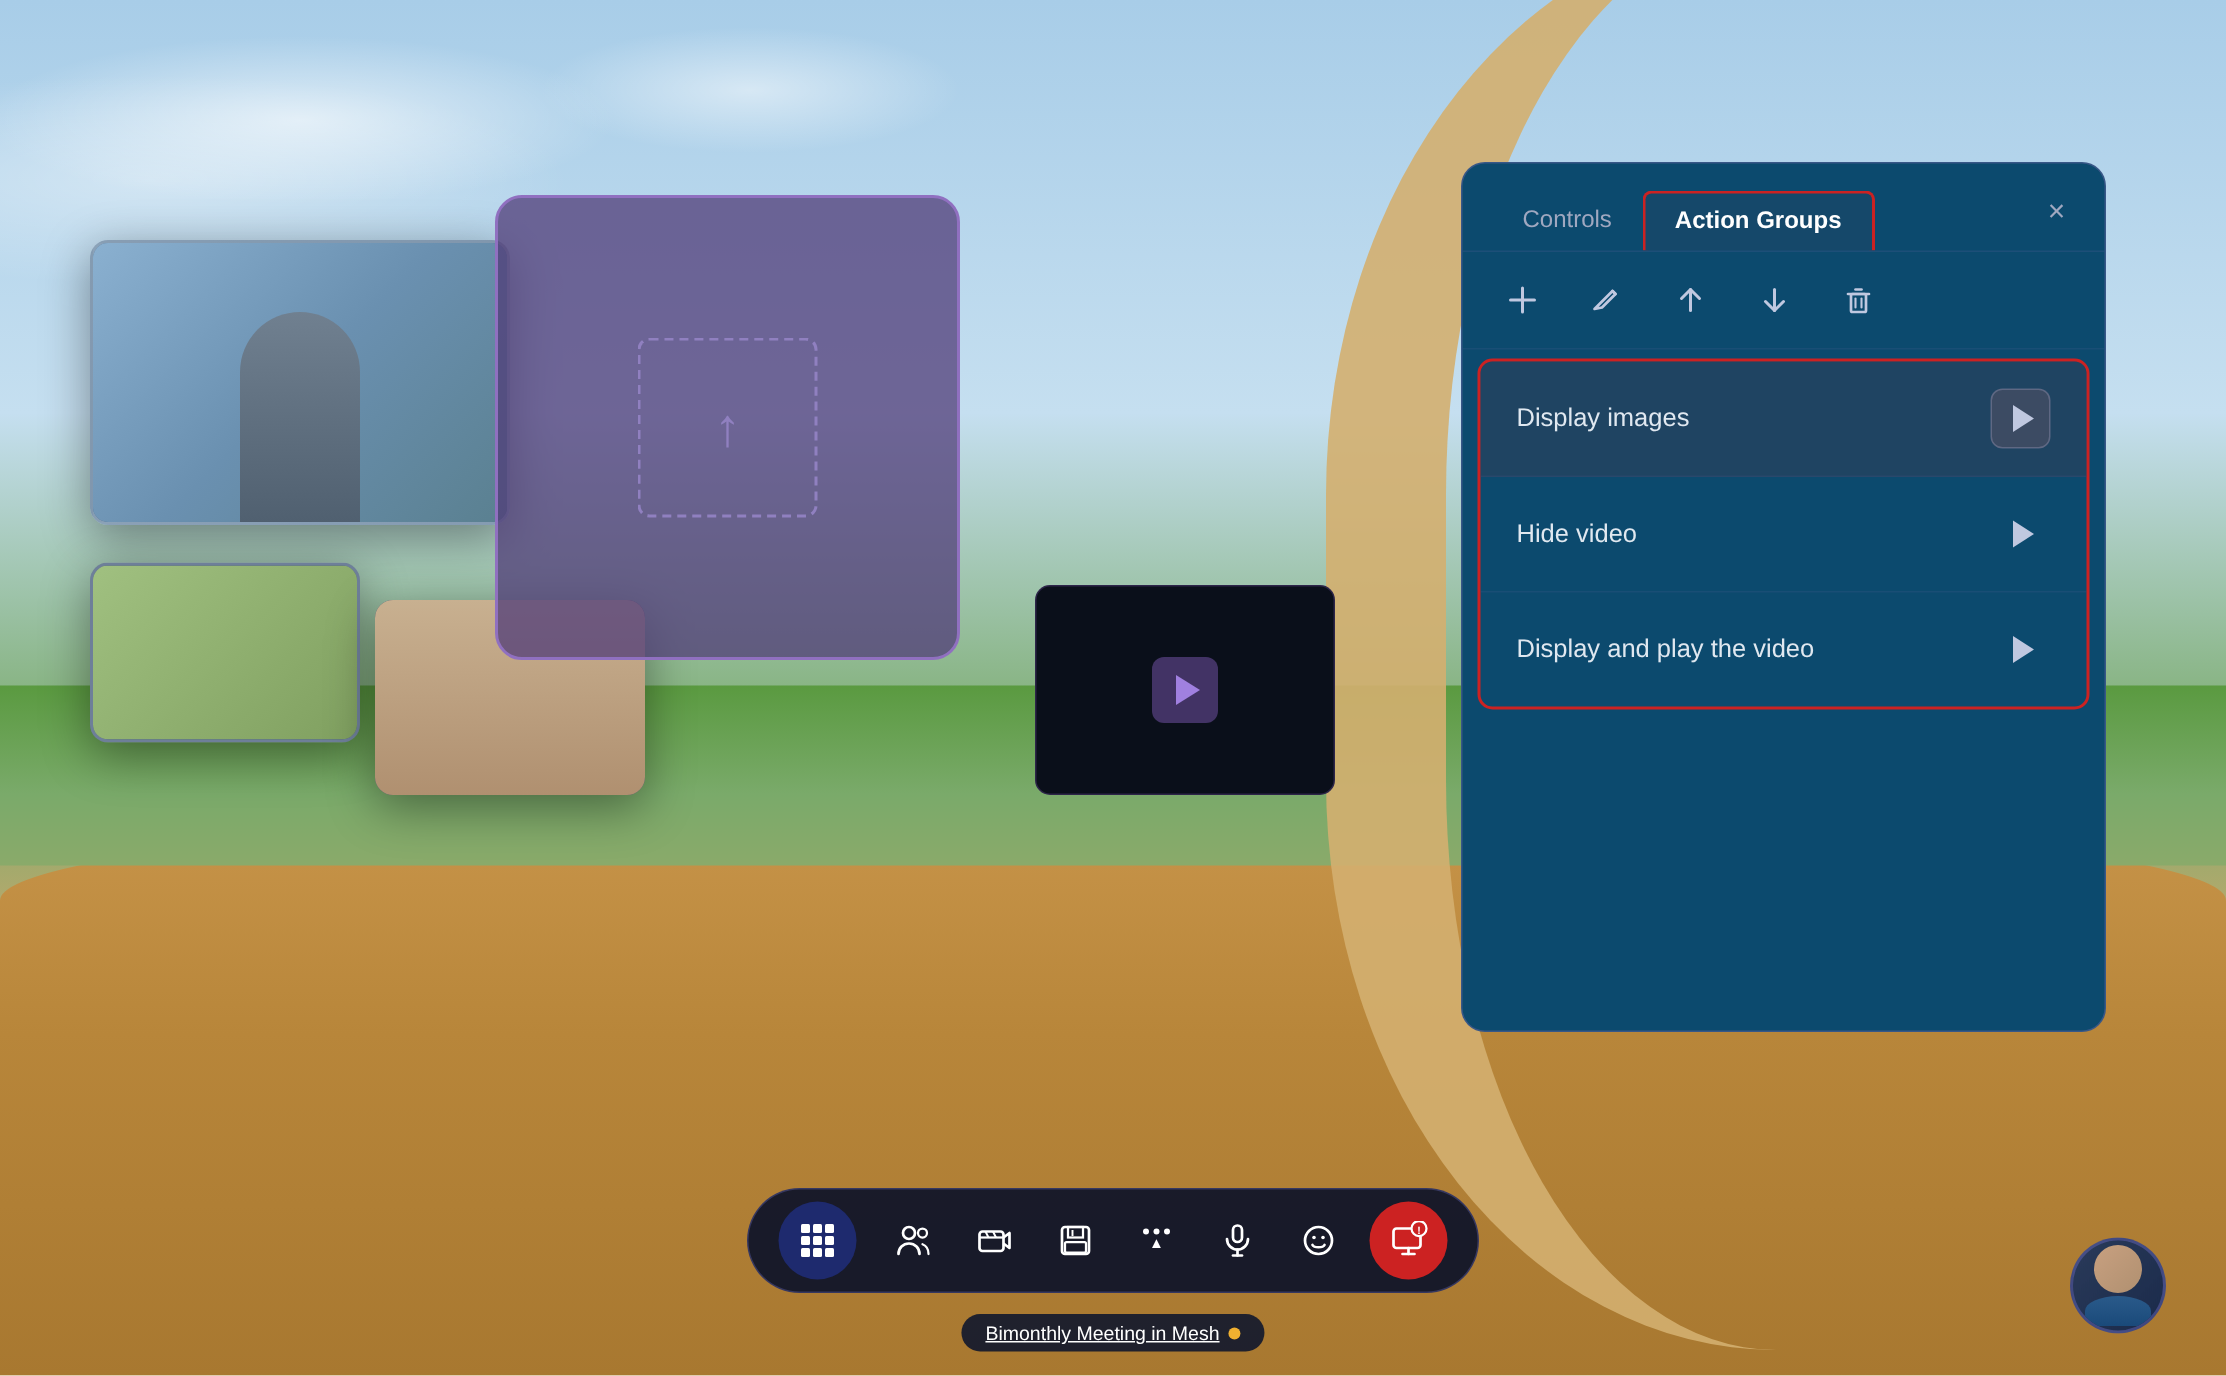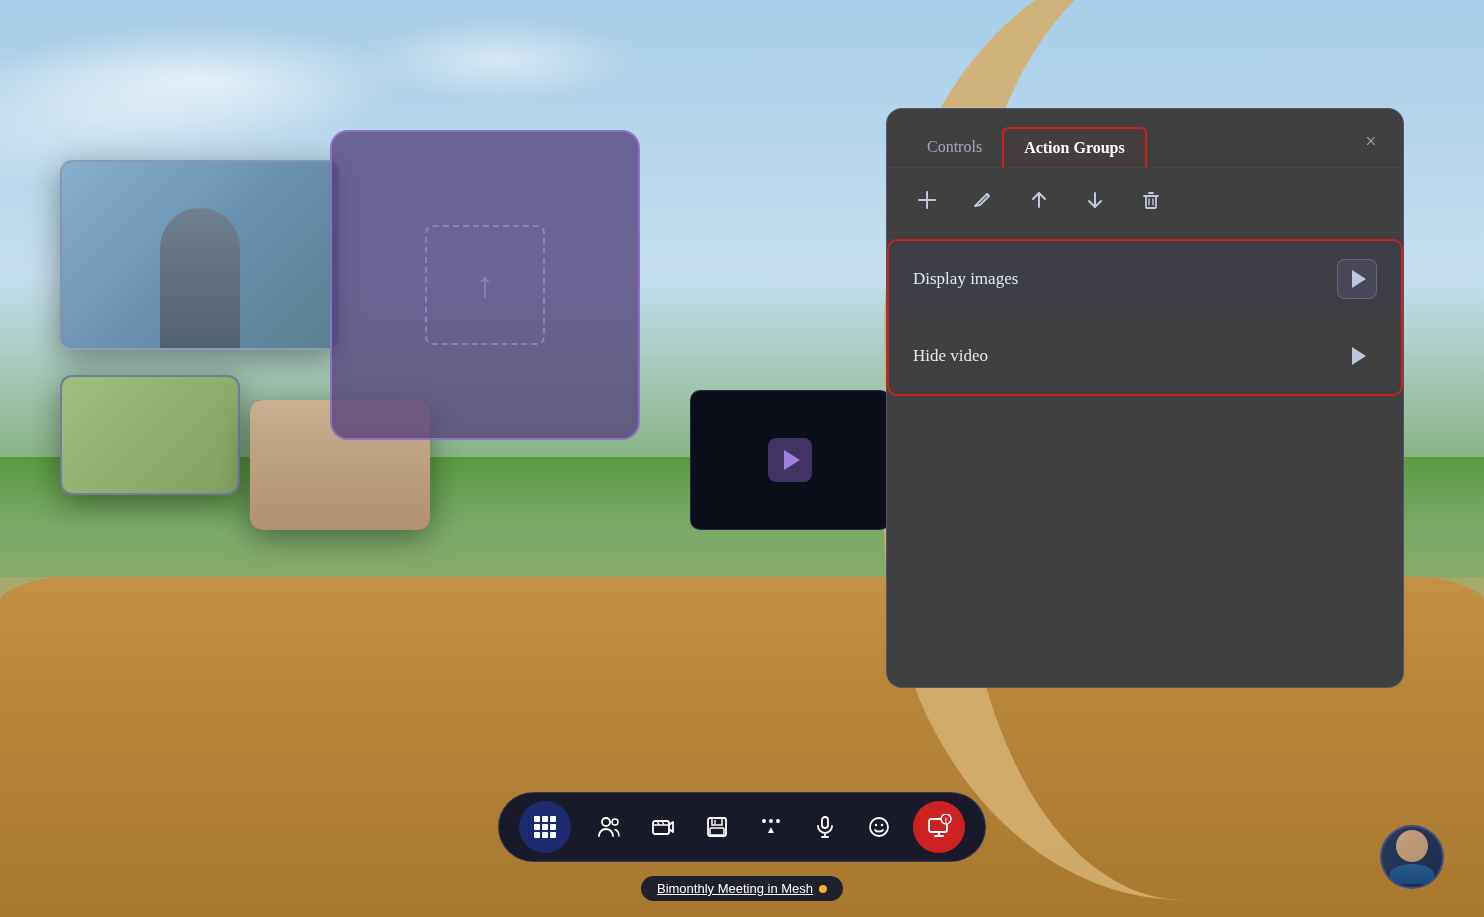--- a/index.html
+++ b/index.html
@@ -216,27 +216,26 @@
       justify-content: center;
       overflow: hidden;
       cursor: pointer;
     }
 
     
     .right-panel {
       position: absolute;
       top: 108px;
       right: 80px;
-      width: 518px;
-      background: #404040;
+      width: 430px;
+      background: #0c4a6e;
       border-radius: 16px;
       border: 1px solid rgba(100, 100, 160, 0.5);
       overflow: hidden;
       min-height: 580px;
-      font-family: Liberation Serif, serif;
     }
 
     
     .panel-tabs {
       display: flex;
       align-items: center;
       padding: 18px 20px 0;
       border-bottom: 1px solid rgba(100,100,160,0.2);
       position: relative;
     }
@@ -463,37 +462,43 @@
       <svg width="22" height="22" viewBox="0 0 22 22" fill="none">
         <rect x="6" y="7" width="10" height="12" rx="1" stroke="#c0c8e0" stroke-width="1.8" fill="none"></rect>
         <line x1="4" y1="7" x2="18" y2="7" stroke="#c0c8e0" stroke-width="1.8" stroke-linecap="round"></line>
         <line x1="9" y1="4" x2="13" y2="4" stroke="#c0c8e0" stroke-width="1.8" stroke-linecap="round"></line>
         <line x1="9" y1="10" x2="9" y2="16" stroke="#c0c8e0" stroke-width="1.4" stroke-linecap="round"></line>
         <line x1="13" y1="10" x2="13" y2="16" stroke="#c0c8e0" stroke-width="1.4" stroke-linecap="round"></line>
       </svg>
     </div>
   </div>
 
-  <div style="margin: 6px 0;">
+  <div style="margin: 6px 10px;">
     <div class="red-outline">
 
       <div class="action-item active">
         <span class="action-item-label">Display images</span>
         <div class="play-btn active-play">
           <div class="play-icon"></div>
         </div>
       </div>
 
       <div class="action-item">
         <span class="action-item-label">Hide video</span>
         <div class="play-btn inactive-play">
           <div class="play-icon"></div>
         </div>
       </div>
 
+      <div class="action-item">
+        <span class="action-item-label">Display and play the video</span>
+        <div class="play-btn inactive-play">
+          <div class="play-icon"></div>
+        </div>
+      </div>
 
     </div>
   </div>
 </div>
 
 <div style="position:absolute;bottom:55px;left:50%;transform:translateX(-50%);display:flex;align-items:center;gap:6px;background:rgba(15,20,40,0.94);border-radius:40px;padding:8px 20px;border:1px solid rgba(100,100,180,0.4);">
 
   <div style="width:52px;height:52px;border-radius:50%;background:#1e2a6e;display:flex;align-items:center;justify-content:center;cursor:pointer;margin-right:8px;">
     <div class="grid-icon">
       <div class="grid-icon-dot"></div>

